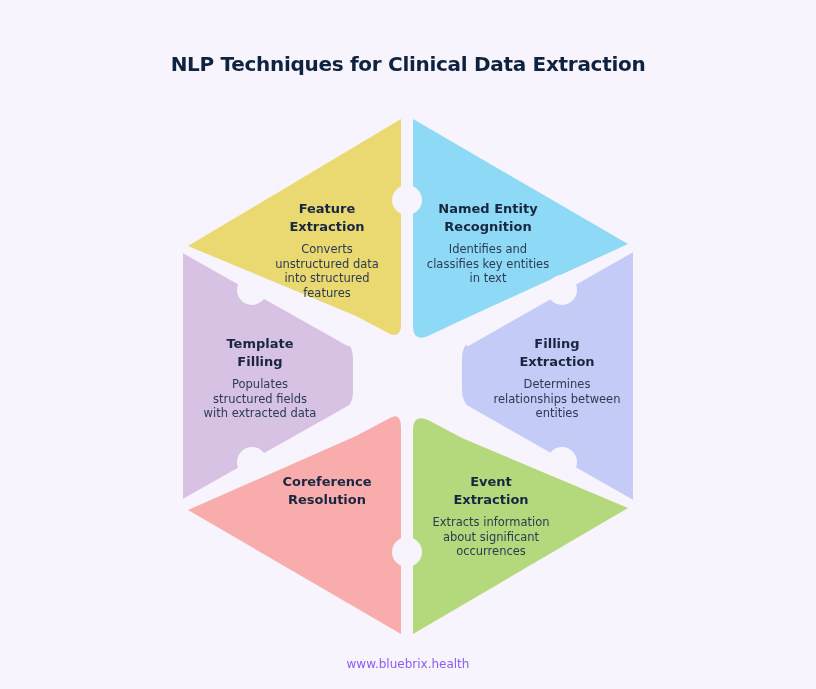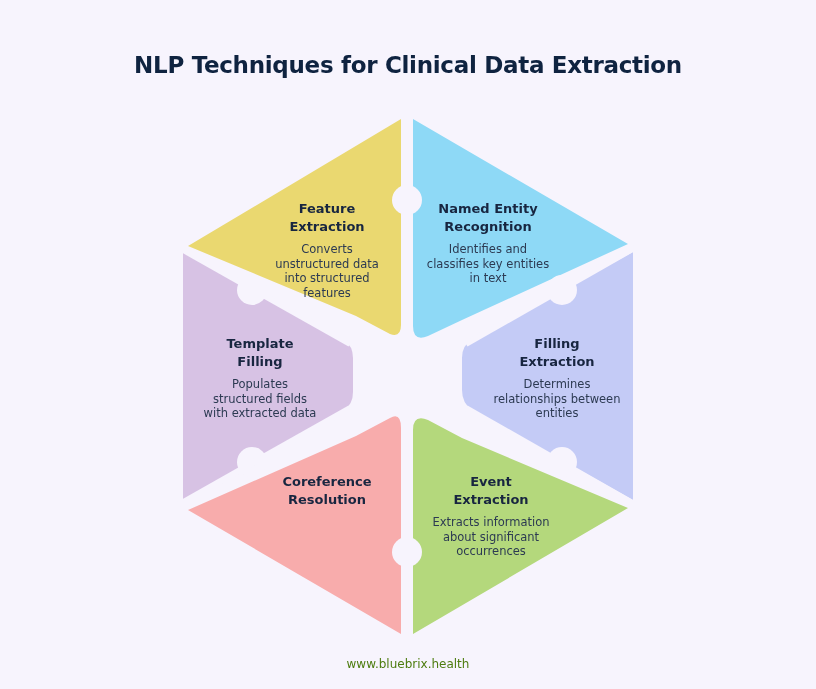--- a/index.html
+++ b/index.html
@@ -4,37 +4,37 @@
   <style>
     html, body { margin: 0; padding: 0; }
     body {
       width: 816px; height: 689px;
       background: #f7f4fd;
       font-family: "DejaVu Sans", "Liberation Sans", sans-serif;
       position: relative; overflow: hidden;
     }
     .title {
       position: absolute; left: 0; top: 52px; width: 816px;
-      text-align: center; font-size: 23px; font-weight: bold;
+      text-align: center; font-size: 20px; font-weight: bold;
       color: #0f2340; letter-spacing: -0.3px;
     }
     svg.hex { position: absolute; left: 0; top: 0; }
     .label {
       position: absolute; text-align: center; color: #1a2b44;
       transform: translateX(-50%);
     }
     .label .h {
       font-weight: bold; font-size: 13px; line-height: 18px; color: #182640;
     }
     .label .d {
       font-size: 11.5px; line-height: 14.5px; color: #2c3a52; margin-top: 6px; text-align: center;
     }
     .footer {
       position: absolute; left: 0; top: 657px; width: 816px;
-      text-align: center; font-size: 12px; color: #4d7c0f;
+      text-align: center; font-size: 12px; color: #8b5cf6;
     }
   </style>
 </head>
 <body>
 
 <div class="title">NLP Techniques for Clinical Data Extraction</div>
 
 <svg class="hex" width="816" height="689" viewBox="0 0 816 689">
 
   <path fill="#ead870" d="M401,119 L401,325 Q401,338 390,334 L356,316 L188,246 Z"></path>

